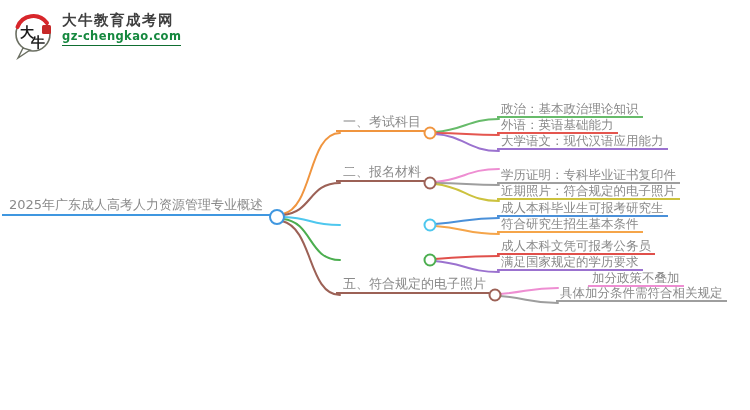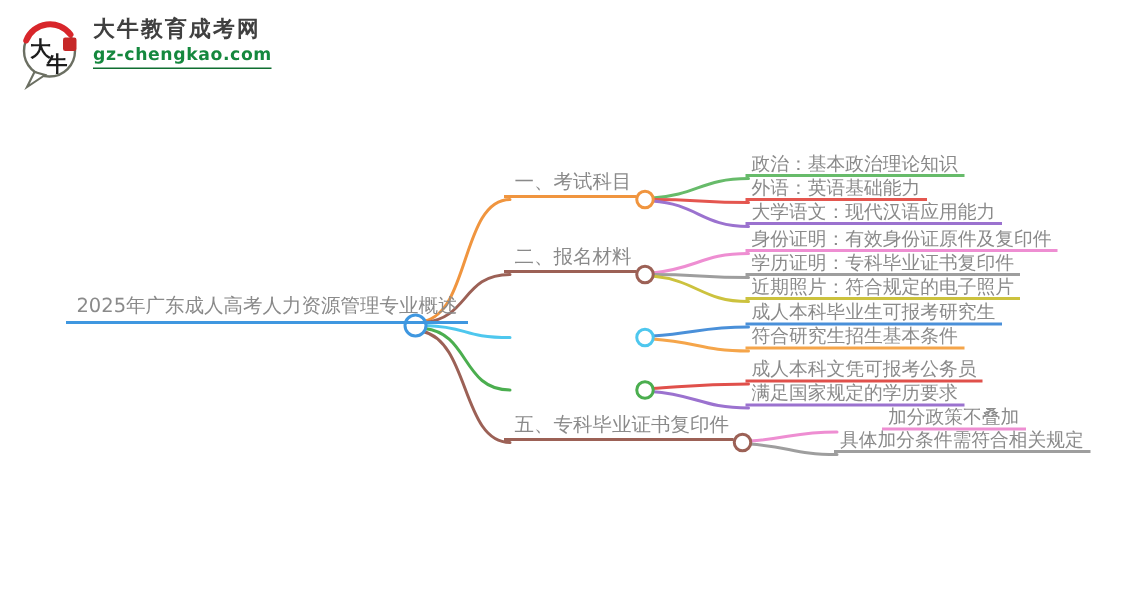--- a/index.html
+++ b/index.html
@@ -10,21 +10,21 @@
   .logo{position:absolute;left:12px;top:12px;display:flex;align-items:flex-start;cursor:pointer;}
   .logo-text{margin-left:6px;padding-bottom:3px;border-bottom:1px solid #0f6e31;}
   .brand{font-size:14.5px;font-weight:bold;color:#404040;letter-spacing:1.5px;line-height:17px;}
   .domain{font-size:11.5px;font-weight:bold;color:#15883e;letter-spacing:.4px;line-height:12px;margin-top:1px;}
 
   
   .connectors{position:absolute;left:0;top:0;}
   .node{position:absolute;white-space:nowrap;color:#8a8a8a;border-bottom:2px solid #999;
         box-sizing:border-box;}
   .root{left:2px;top:197px;width:268px;height:19px;font-size:13px;line-height:16px;
-        text-align:center;margin-left:42px;}
+        text-align:center;}
   .branch{height:18px;font-size:13px;line-height:15px;padding:0 4px 0 7px;}
   .leaf{height:16px;font-size:12.5px;line-height:14px;padding:0 4px 0 4px;}
 </style>
 </head>
 <body>
 
 <div class="stage">
 
   <div class="logo">
     <svg width="44" height="48" viewBox="0 0 44 48">
@@ -73,27 +73,26 @@
     <circle cx="430" cy="183" r="5.5" fill="#ffffff" stroke-width="2" stroke="#9c6156"></circle>
     <circle cx="430" cy="225" r="5.5" fill="#ffffff" stroke-width="2" stroke="#4ec7ee"></circle>
     <circle cx="430" cy="260" r="5.5" fill="#ffffff" stroke-width="2" stroke="#4bae4f"></circle>
     <circle cx="495" cy="295" r="5.5" fill="#ffffff" stroke-width="2" stroke="#9c6156"></circle>
   </svg>
 
   <div class="node root" style="border-bottom-color: rgb(63, 151, 224);">2025年广东成人高考人力资源管理专业概述</div>
 
   <div class="node branch" style="left: 336px; top: 114px; width: 88px; border-bottom-color: rgb(240, 149, 63); text-align: center;">一、考试科目</div>
   <div class="node branch" style="left: 336px; top: 164px; width: 88px; border-bottom-color: rgb(156, 97, 86);">二、报名材料</div>
-  <div class="node branch" style="left: 336px; top: 276px; width: 153px; border-bottom-color: rgb(156, 97, 86);">五、专科毕业证书复印件</div>
+  <div class="node branch" style="left: 336px; top: 276px; width: 153px; border-bottom-color: rgb(156, 97, 86);">五、符合规定的电子照片</div>
 
   <div class="node leaf" style="left: 497px; top: 102px; border-bottom-color: rgb(103, 187, 106);">政治：基本政治理论知识</div>
   <div class="node leaf" style="left: 497px; top: 118px; border-bottom-color: rgb(228, 86, 79);">外语：英语基础能力</div>
   <div class="node leaf" style="left: 497px; top: 134px; border-bottom-color: rgb(155, 114, 207);">大学语文：现代汉语应用能力</div>
 
-  <div class="node leaf" style="left: 497px; top: 152px; border-bottom-color: rgb(238, 142, 210);">身份证明：有效身份证原件及复印件</div>
   <div class="node leaf" style="left: 497px; top: 168px; border-bottom-color: rgb(158, 158, 158);">学历证明：专科毕业证书复印件</div>
   <div class="node leaf" style="left: 497px; top: 184px; border-bottom-color: rgb(204, 194, 62);">近期照片：符合规定的电子照片</div>
 
   <div class="node leaf" style="left: 497px; top: 201px; border-bottom-color: rgb(74, 144, 217);">成人本科毕业生可报考研究生</div>
   <div class="node leaf" style="left: 497px; top: 217px; border-bottom-color: rgb(245, 165, 74);">符合研究生招生基本条件</div>
 
   <div class="node leaf" style="left: 497px; top: 239px; border-bottom-color: rgb(224, 80, 75);">成人本科文凭可报考公务员</div>
   <div class="node leaf" style="left: 497px; top: 255px; border-bottom-color: rgb(155, 114, 207);">满足国家规定的学历要求</div>
 
   <div class="node leaf" style="left: 556px; top: 271px; border-bottom-color: rgb(238, 142, 210); margin-left: 32px;">加分政策不叠加</div>

